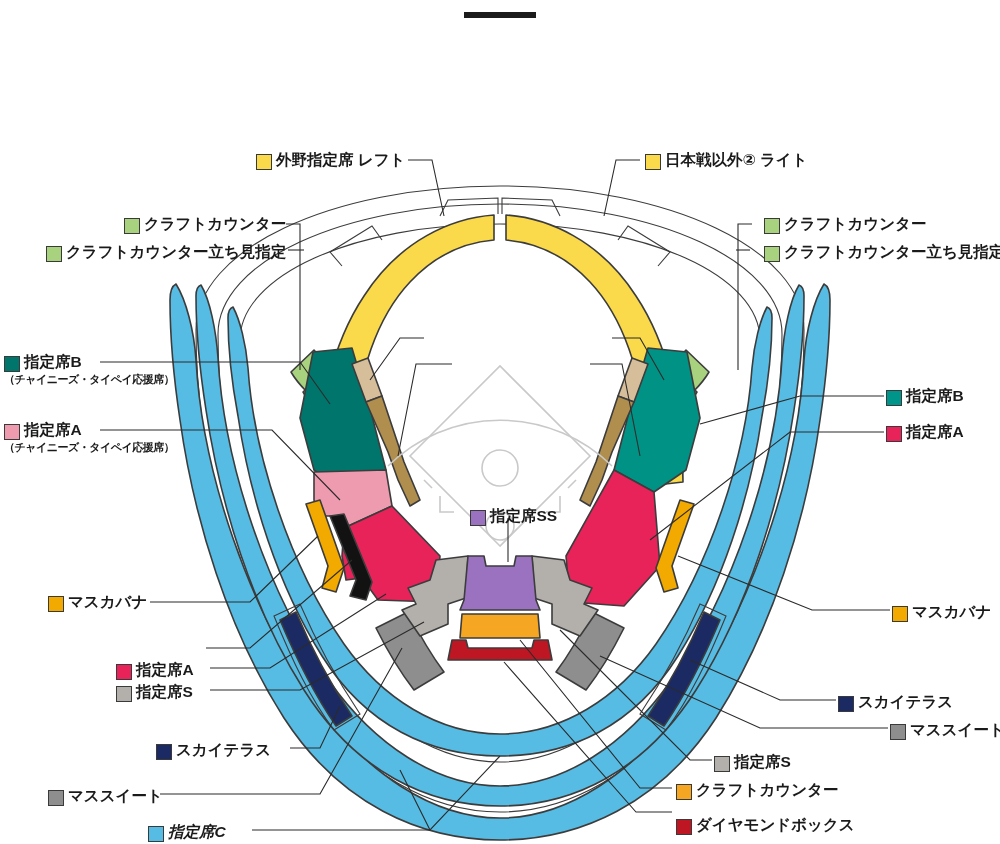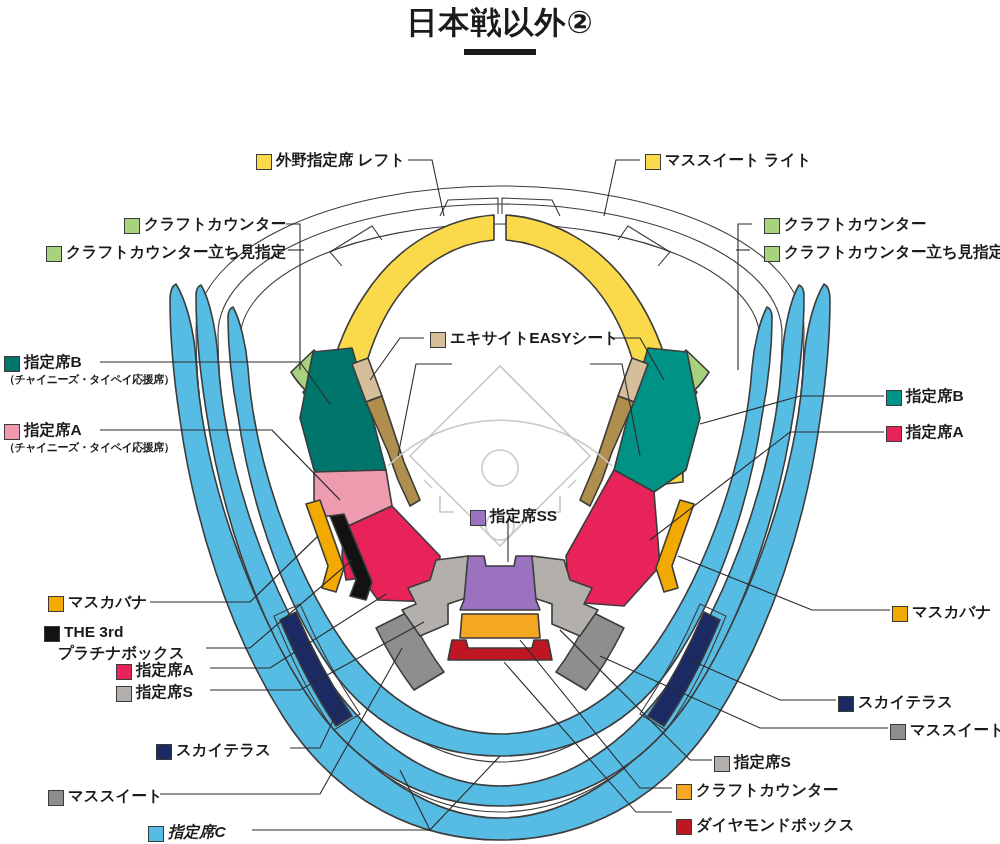--- a/index.html
+++ b/index.html
@@ -59,21 +59,20 @@
   .seat{stroke:#3c3c3c;stroke-width:1.6;stroke-linejoin:round;}
   .thin{stroke:#3c3c3c;stroke-width:1.1;fill:none;}
   .fieldline{stroke:#c9c9c9;stroke-width:1.6;fill:none;}
 </style>
 </head>
 <body>
 
 <div id="root">
 
   <div class="title-wrap">
-    <div class="title">日本戦以外②</div>
     <div class="title-rule"></div>
   </div>
 
   <svg id="diagram" viewBox="0 0 1000 844">
 
     <g>
       <path class="thin" d="M196,330 C196,250 330,186 500,186 C670,186 804,250 804,330
                C804,470 760,600 690,700 C640,772 570,812 500,812
                C430,812 360,772 310,700 C240,600 196,470 196,330 Z"></path>
       <path class="thin" d="M218,334 C218,262 342,204 500,204 C658,204 782,262 782,334
@@ -262,21 +261,21 @@
   <div class="lbl" style="left:256px;top:150px;">
     <div class="row">
       <span class="sw" style="background:#FAD94B"></span>
       <span class="txt">外野指定席 レフト</span>
     </div>
   </div>
 
   <div class="lbl" style="left:645px;top:150px;">
     <div class="row">
       <span class="sw" style="background:#FAD94B"></span>
-      <span class="txt">マススイート ライト</span>
+      <span class="txt">日本戦以外② ライト</span>
     </div>
   </div>
 
   <div class="lbl" style="left:46px;top:214px;">
     <div class="row r">
       <span class="sw" style="background:#A8D27E"></span>
       <span class="txt">クラフトカウンター</span>
     </div>
     <div class="row r" style="margin-top:8px;">
       <span class="sw" style="background:#A8D27E"></span>
@@ -304,26 +303,20 @@
   </div>
 
   <div class="lbl" style="left:4px;top:420px;">
     <div class="row">
       <span class="sw" style="background:#EF9BAF"></span>
       <span class="txt">指定席A</span>
     </div>
     <div class="sub">（チャイニーズ・タイペイ応援席）</div>
   </div>
 
-  <div class="lbl" style="left:430px;top:328px;">
-    <div class="row">
-      <span class="sw" style="background:#D6BE9A"></span>
-      <span class="txt">エキサイトEASYシート</span>
-    </div>
-  </div>
 
 
   <div class="lbl" style="left:470px;top:506px;">
     <div class="row">
       <span class="sw" style="background:#9B72C0"></span>
       <span class="txt">指定席SS</span>
     </div>
   </div>
 
   <div class="lbl" style="left:886px;top:386px;">
@@ -340,27 +333,20 @@
     </div>
   </div>
 
   <div class="lbl" style="left:48px;top:592px;">
     <div class="row">
       <span class="sw" style="background:#F2A900"></span>
       <span class="txt">マスカバナ</span>
     </div>
   </div>
 
-  <div class="lbl" style="left:44px;top:622px;">
-    <div class="row">
-      <span class="sw" style="background:#121212"></span>
-      <span class="txt">THE 3rd</span>
-    </div>
-    <div class="txt indent" style="margin-top:1px;">プラチナボックス</div>
-  </div>
 
   <div class="lbl" style="left:116px;top:660px;">
     <div class="row">
       <span class="sw" style="background:#E8235A"></span>
       <span class="txt">指定席A</span>
     </div>
   </div>
 
   <div class="lbl" style="left:116px;top:682px;">
     <div class="row">

